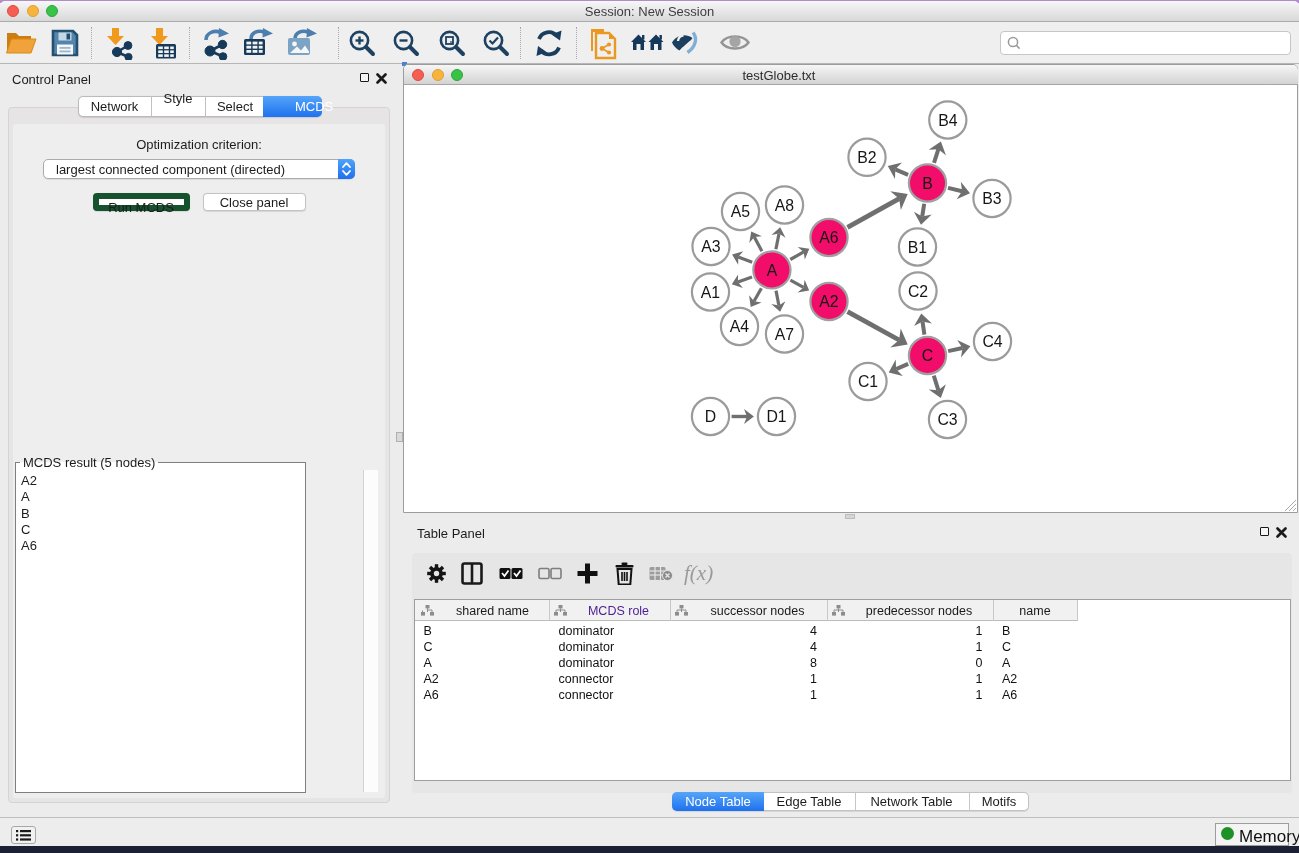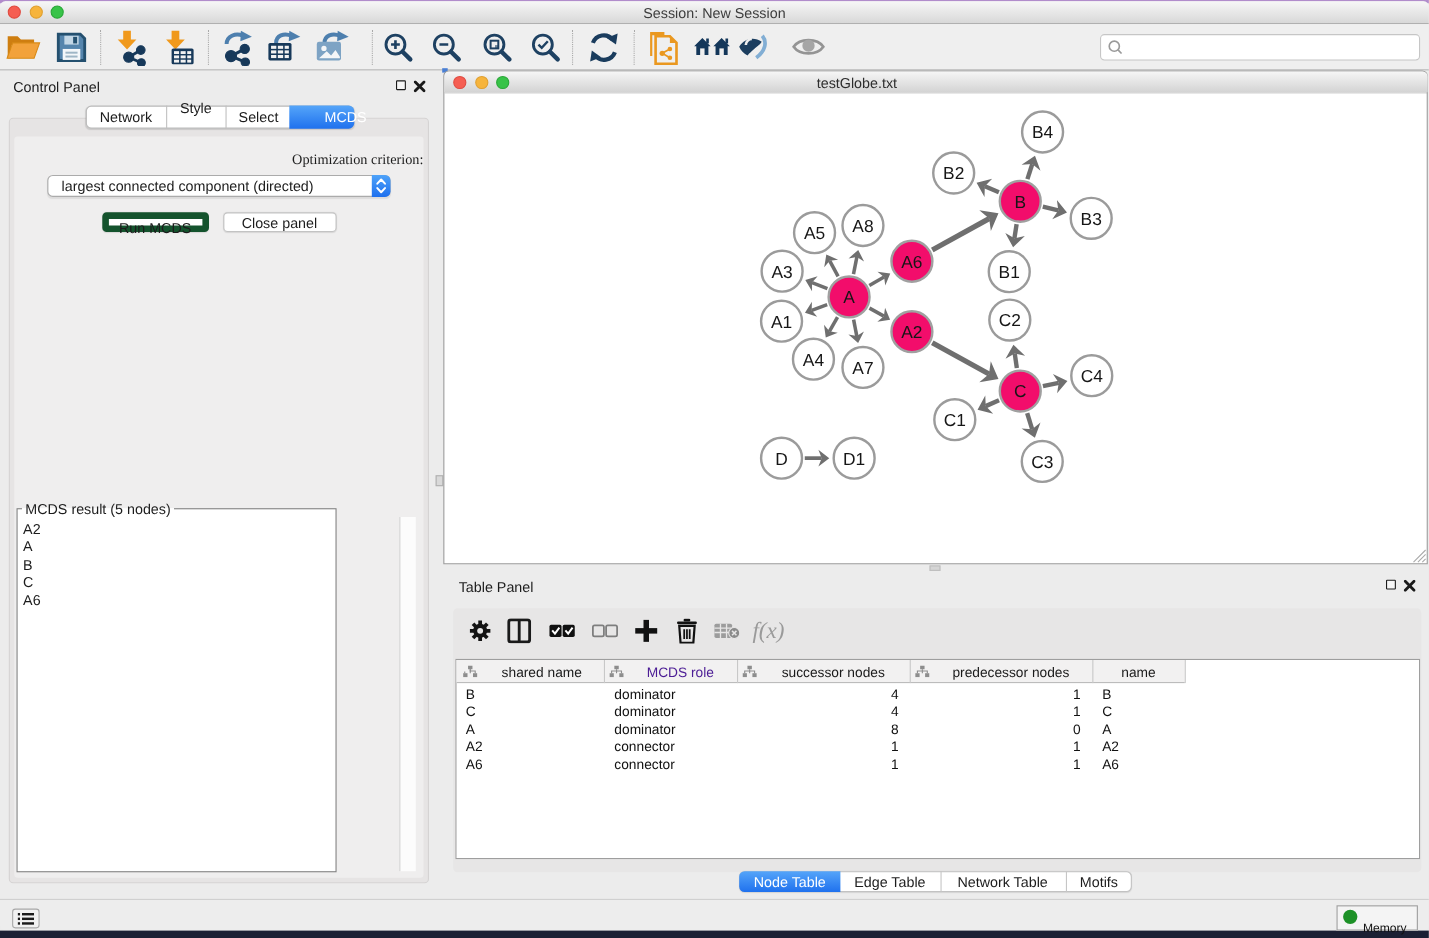--- a/index.html
+++ b/index.html
@@ -193,21 +193,21 @@
 
 <div class="abs" style="left:78px;top:96px;width:244px;height:21px;background:#fff;border:1px solid #bbb;border-radius:5px;box-shadow:0 0.5px 1px rgba(0,0,0,0.12);"></div>
 <div class="abs" style="left:150.5px;top:96px;width:1px;height:21px;background:#c0c0c0;"></div>
 <div class="abs" style="left:204.5px;top:96px;width:1px;height:21px;background:#c0c0c0;"></div>
 <div class="abs" style="left:263px;top:96px;width:59px;height:21px;background:linear-gradient(#55a5f9,#1f71ee);border-radius:0 5px 5px 0;"></div>
 <div class="abs txt13" style="left:78px;top:99px;width:73px;text-align:center;">Network</div>
 <div class="abs txt13" style="left:151px;top:91px;width:54px;text-align:center;">Style</div>
 <div class="abs txt13" style="left:205px;top:99px;width:60px;text-align:center;">Select</div>
 <div class="abs txt13" style="left:263px;top:99px;width:59px;text-align:center;color:#fff;padding-left:32px;">MCDS</div>
 
-<div class="abs txt13" style="left:13px;top:137px;width:372px;text-align:right;font-family:Liberation Serif, serif;">Optimization criterion:</div>
+<div class="abs txt13" style="left:13px;top:137px;width:372px;text-align:center;">Optimization criterion:</div>
 <div class="abs" style="left:43px;top:159px;width:312px;height:20px;background:#fff;border:1px solid #ababab;border-radius:5px;box-shadow:0 1px 1px rgba(0,0,0,0.08);"></div>
 <div class="abs txt13" style="left:56px;top:162px;">largest connected component (directed)</div>
 <div class="abs" style="left:338px;top:159px;width:17px;height:20px;background:linear-gradient(#4fa3f9,#1e70ee);border-radius:0 5px 5px 0;"></div>
 <svg class="abs" style="left:340px;top:161px;" width="13" height="16">
     <path d="M3,6 L6.5,2.2 L10,6" fill="none" stroke="#fff" stroke-width="1.8" stroke-linecap="round" stroke-linejoin="round"></path>
     <path d="M3,10 L6.5,13.8 L10,10" fill="none" stroke="#fff" stroke-width="1.8" stroke-linecap="round" stroke-linejoin="round"></path>
   </svg>
 <div class="abs txt13" style="left:92.5px;top:192.5px;width:97px;height:18.5px;background:#fff;border:6px solid #14532d;border-radius:4px;text-align:center;line-height:17px;box-shadow:0 0.5px 1px rgba(0,0,0,0.1);">Run MCDS</div>
 <div class="abs txt13" style="left:202.5px;top:192.5px;width:103px;height:18.5px;background:#fff;border:1px solid #c3c3c3;border-radius:4px;text-align:center;line-height:17px;box-shadow:0 0.5px 1px rgba(0,0,0,0.1);">Close panel</div>
 
@@ -448,13 +448,13 @@
       <rect x="0" y="0" width="2.2" height="2.2"></rect>
       <rect x="4" y="0" width="11" height="2.2"></rect>
       <rect x="0" y="4.2" width="2.2" height="2.2"></rect>
       <rect x="4" y="4.2" width="11" height="2.2"></rect>
       <rect x="0" y="8.4" width="2.2" height="2.2"></rect>
       <rect x="4" y="8.4" width="11" height="2.2"></rect>
     </g>
   </svg>
 <div class="abs" style="left:1214.5px;top:822.5px;width:74px;height:23px;background:#f4f4f4;border:1px solid #9d9d9d;"></div>
 <div class="abs" style="left:1221px;top:827px;width:13px;height:13px;border-radius:50%;background:#1d9127;"></div>
-<div class="abs" style="left:1239px;top:827px;font-size:11px;color:#111;margin-top:11px;">Memory</div>
+<div class="abs" style="left:1239px;top:827px;font-size:17px;color:#111;">Memory</div>
 
 </body></html>

